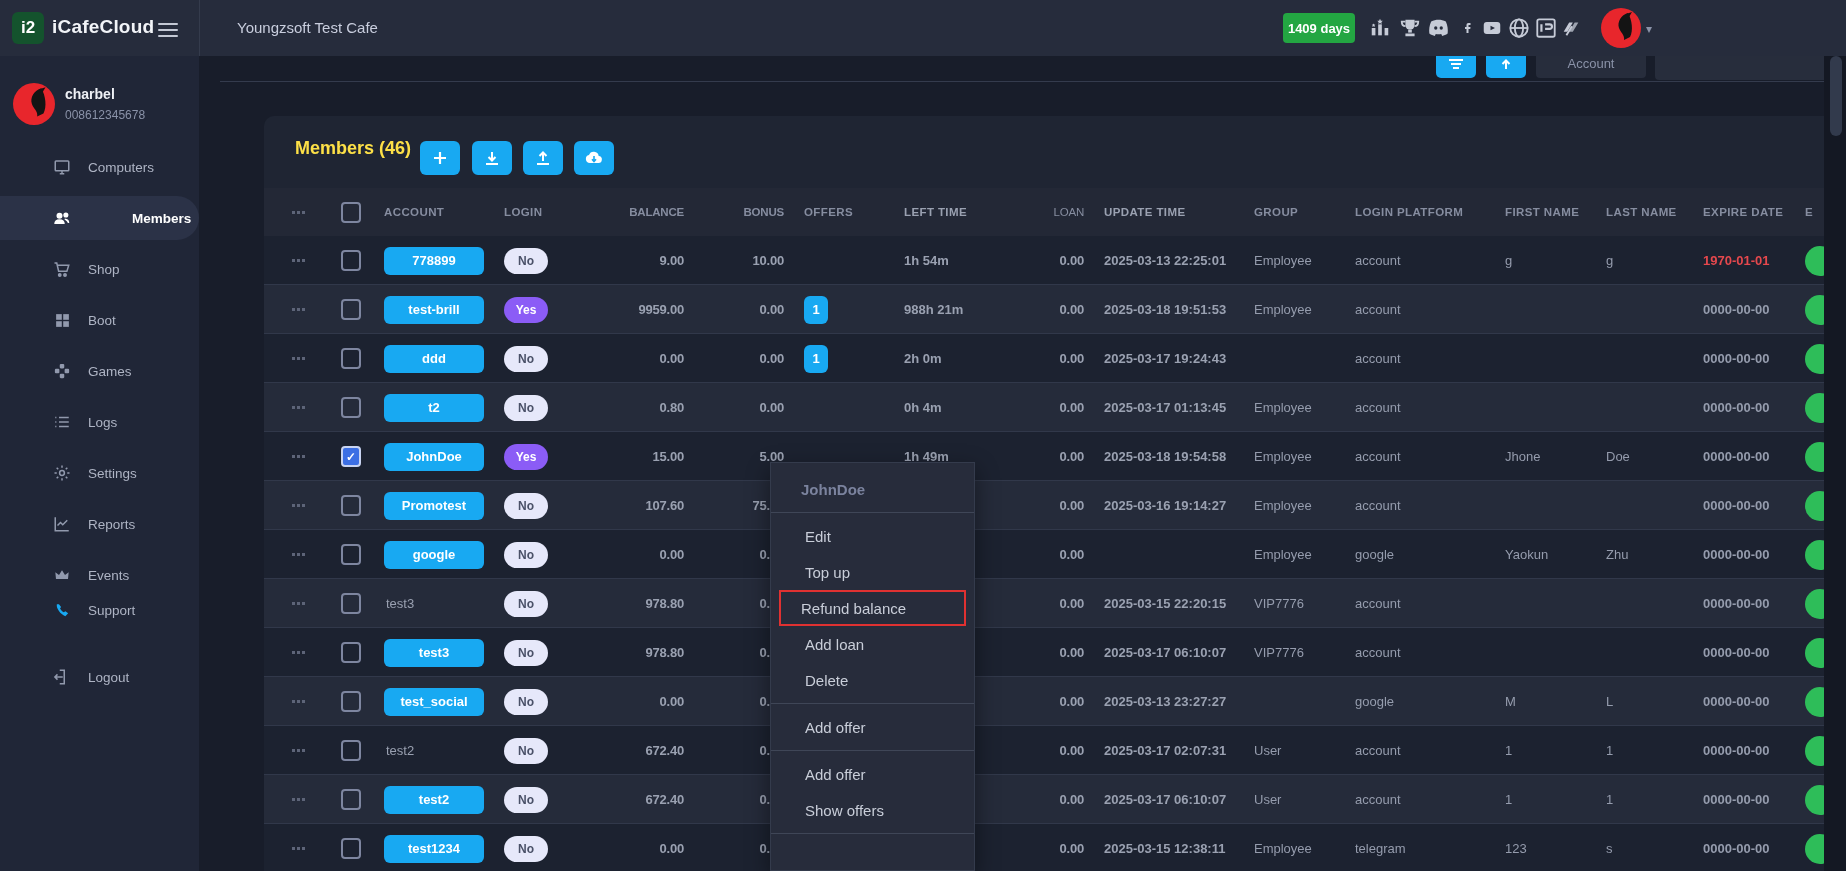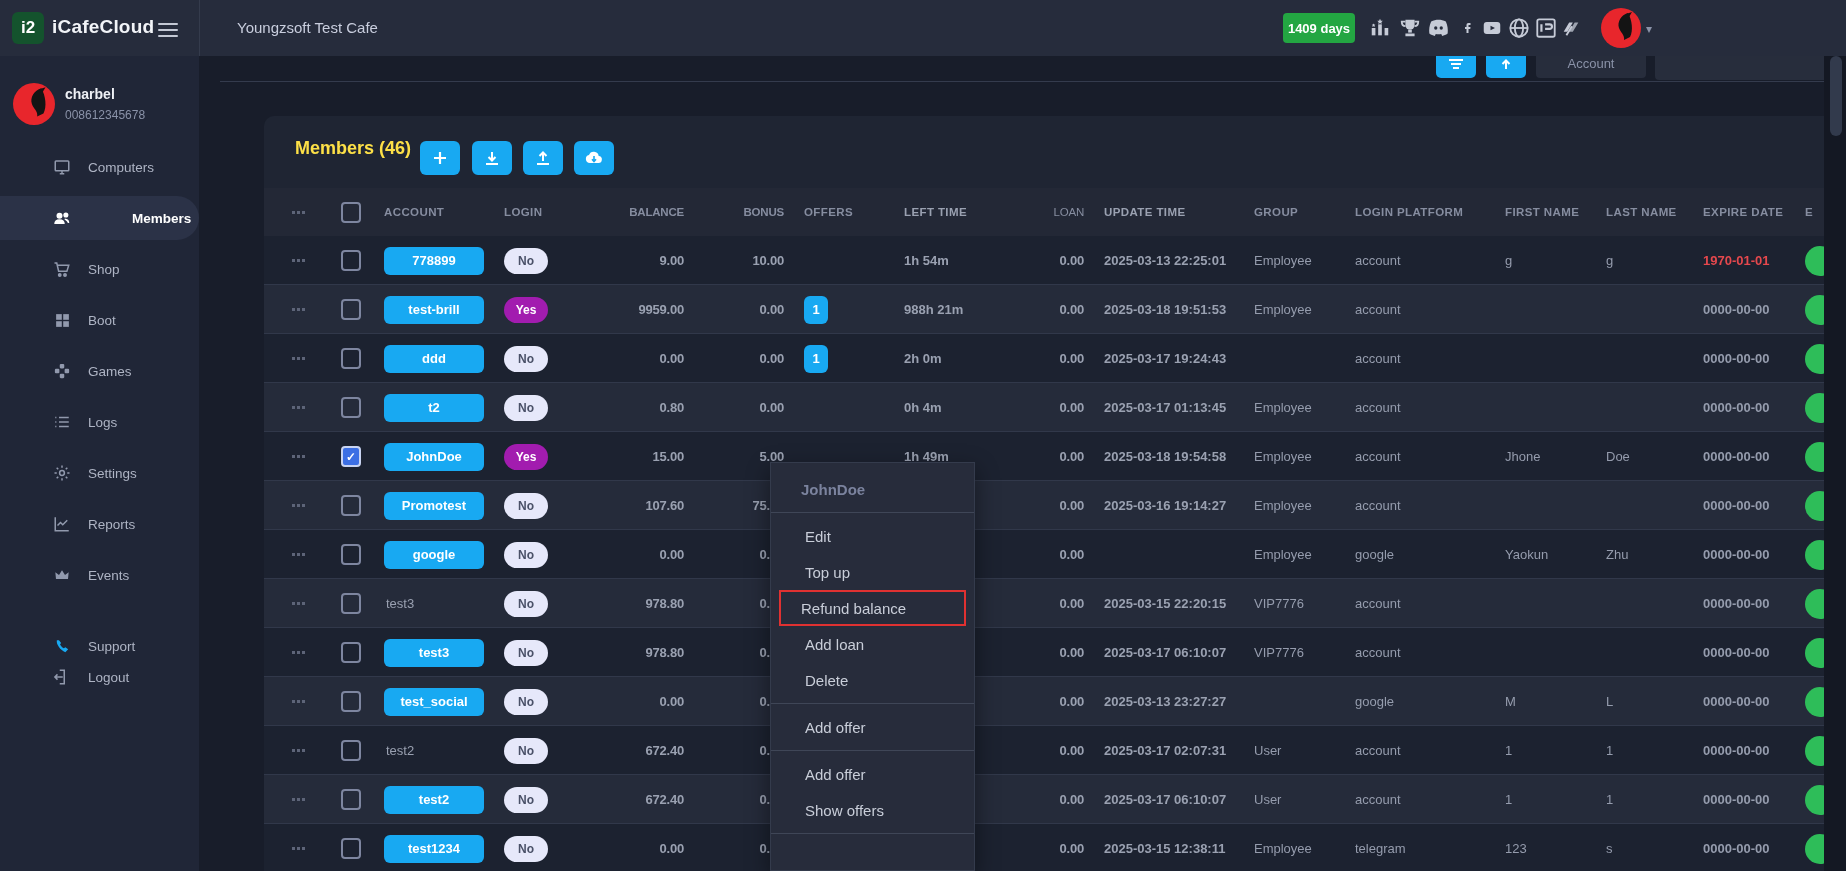--- a/index.html
+++ b/index.html
@@ -85,21 +85,21 @@
   .grip i{width:3px;height:3px;background:#5d6478;display:block;}
   .cbx{width:17px;height:17px;border:2px solid #7e86a0;border-radius:4px;background:transparent;}
   .cbx.checked{background:#3c6fe4;border-color:#c9d4f2;display:flex;align-items:center;
                justify-content:center;color:#fff;font-size:12px;font-weight:bold;}
   .acct-btn{width:100px;height:28px;background:#18a9f2;border-radius:6px;border:none;color:#fff;
             font-size:13px;font-weight:bold;display:flex;align-items:center;justify-content:center;
             font-family:"Liberation Sans",sans-serif;}
   .pill{min-width:44px;height:26px;border-radius:13px;display:flex;align-items:center;
         justify-content:center;font-size:12px;font-weight:bold;}
   .pill.no{background:#e6e8fa;color:#4a5168;}
-  .pill.yes{background:#a21caf;color:#fff;}
+  .pill.yes{background:#8b5cf6;color:#fff;}
   .offer-badge{width:24px;height:28px;background:#18a9f2;border-radius:6px;color:#fff;font-size:13px;
                font-weight:bold;display:flex;align-items:center;justify-content:center;}
   .expired{color:#e5484d !important;}
   .toggle-dot{width:30px;height:30px;border-radius:50%;background:#2ebd59;}
   
   #ctx-menu{position:absolute;left:770px;top:462px;width:205px;height:409px;background:#272c3b;
             box-shadow:0 8px 22px rgba(0,0,0,.45);z-index:60;overflow:hidden;
             border:1px solid #343b4c;box-sizing:border-box;}
   #ctx-owner{height:36px;padding:8px 0 0 30px;display:flex;align-items:center;font-size:15px;
              font-weight:bold;color:#7b839e;}
@@ -286,21 +286,21 @@
           <span class="lb">Reports</span>
         </div>
         <div class="side-item" style="top: 497px;">
           <span class="ic">
             <svg width="18" height="16" viewBox="0 0 24 24" fill="none" stroke="currentColor" stroke-width="2">
               <path d="M3 18h18l1-10-5.5 4L12 5 7.5 12 2 8z" fill="currentColor" stroke="none"></path>
             </svg>
           </span>
           <span class="lb">Events</span>
         </div>
-        <div class="side-item" style="top: 568px;">
+        <div class="side-item" style="top: 532px;">
           <span class="ic" style="color: rgb(24, 169, 242);">
             <svg width="17" height="17" viewBox="0 0 24 24" fill="none" stroke="currentColor" stroke-width="2">
               <path d="M4 3c-1 6 5 14 12 17l4-4-4-3-2 1.5c-2-1-4.5-3.5-5.5-5.5L10 7 7 3z" fill="currentColor" stroke="none"></path>
             </svg>
           </span>
           <span class="lb">Support</span>
         </div>
         <div class="side-item" style="top: 599px;">
           <span class="ic">
             <svg width="18" height="18" viewBox="0 0 24 24" fill="none" stroke="currentColor" stroke-width="2">

